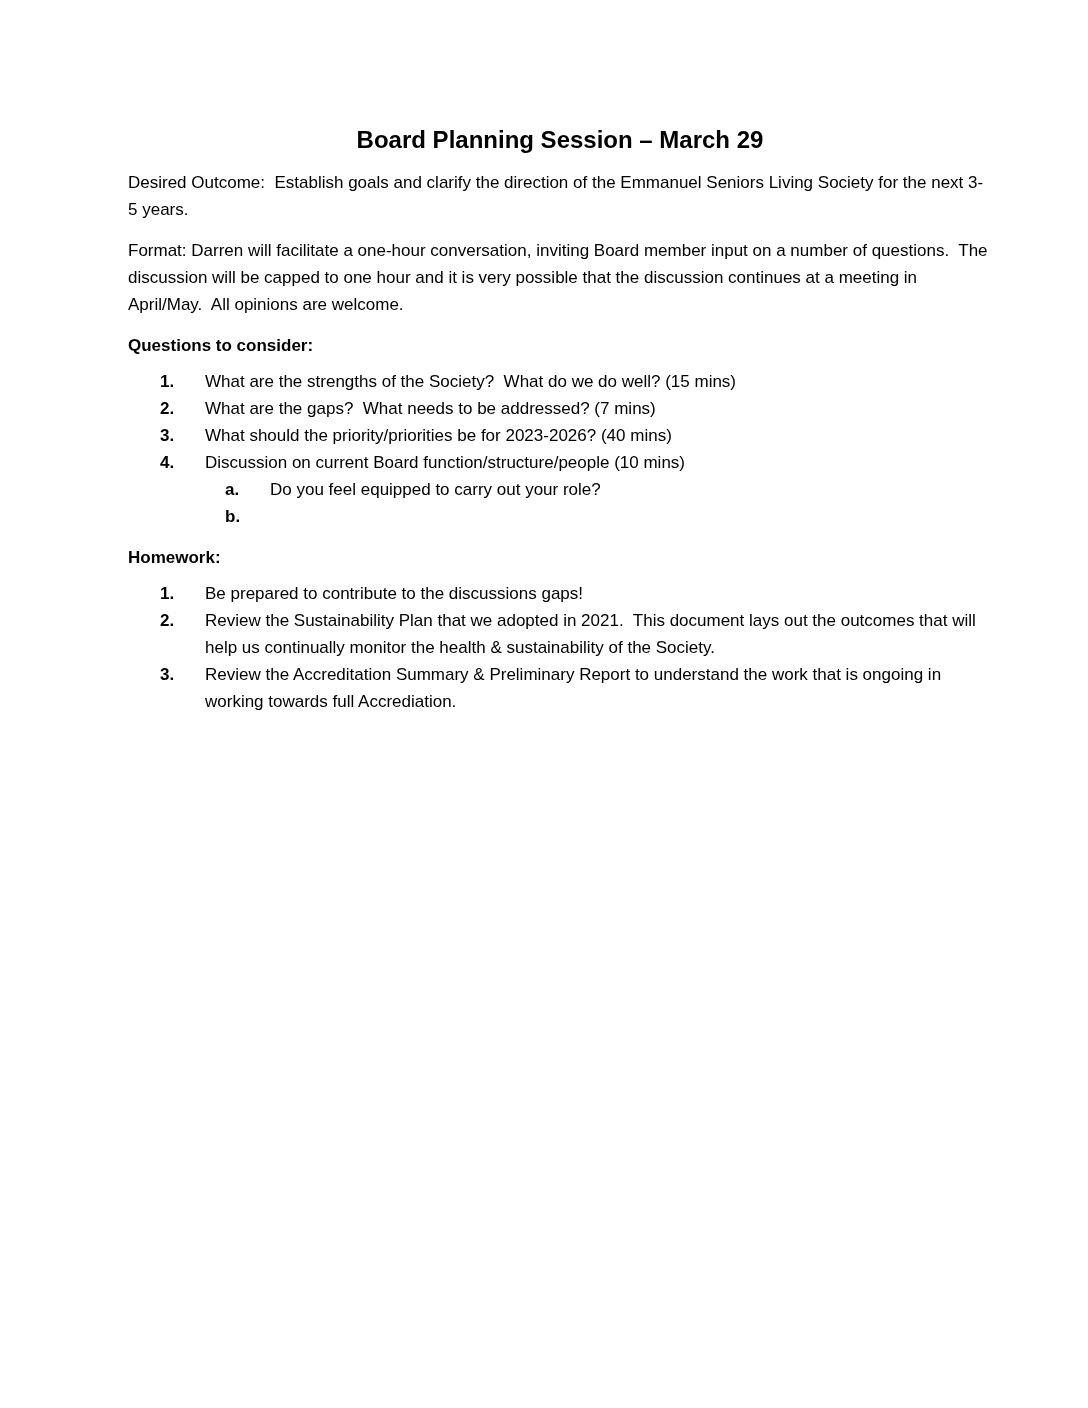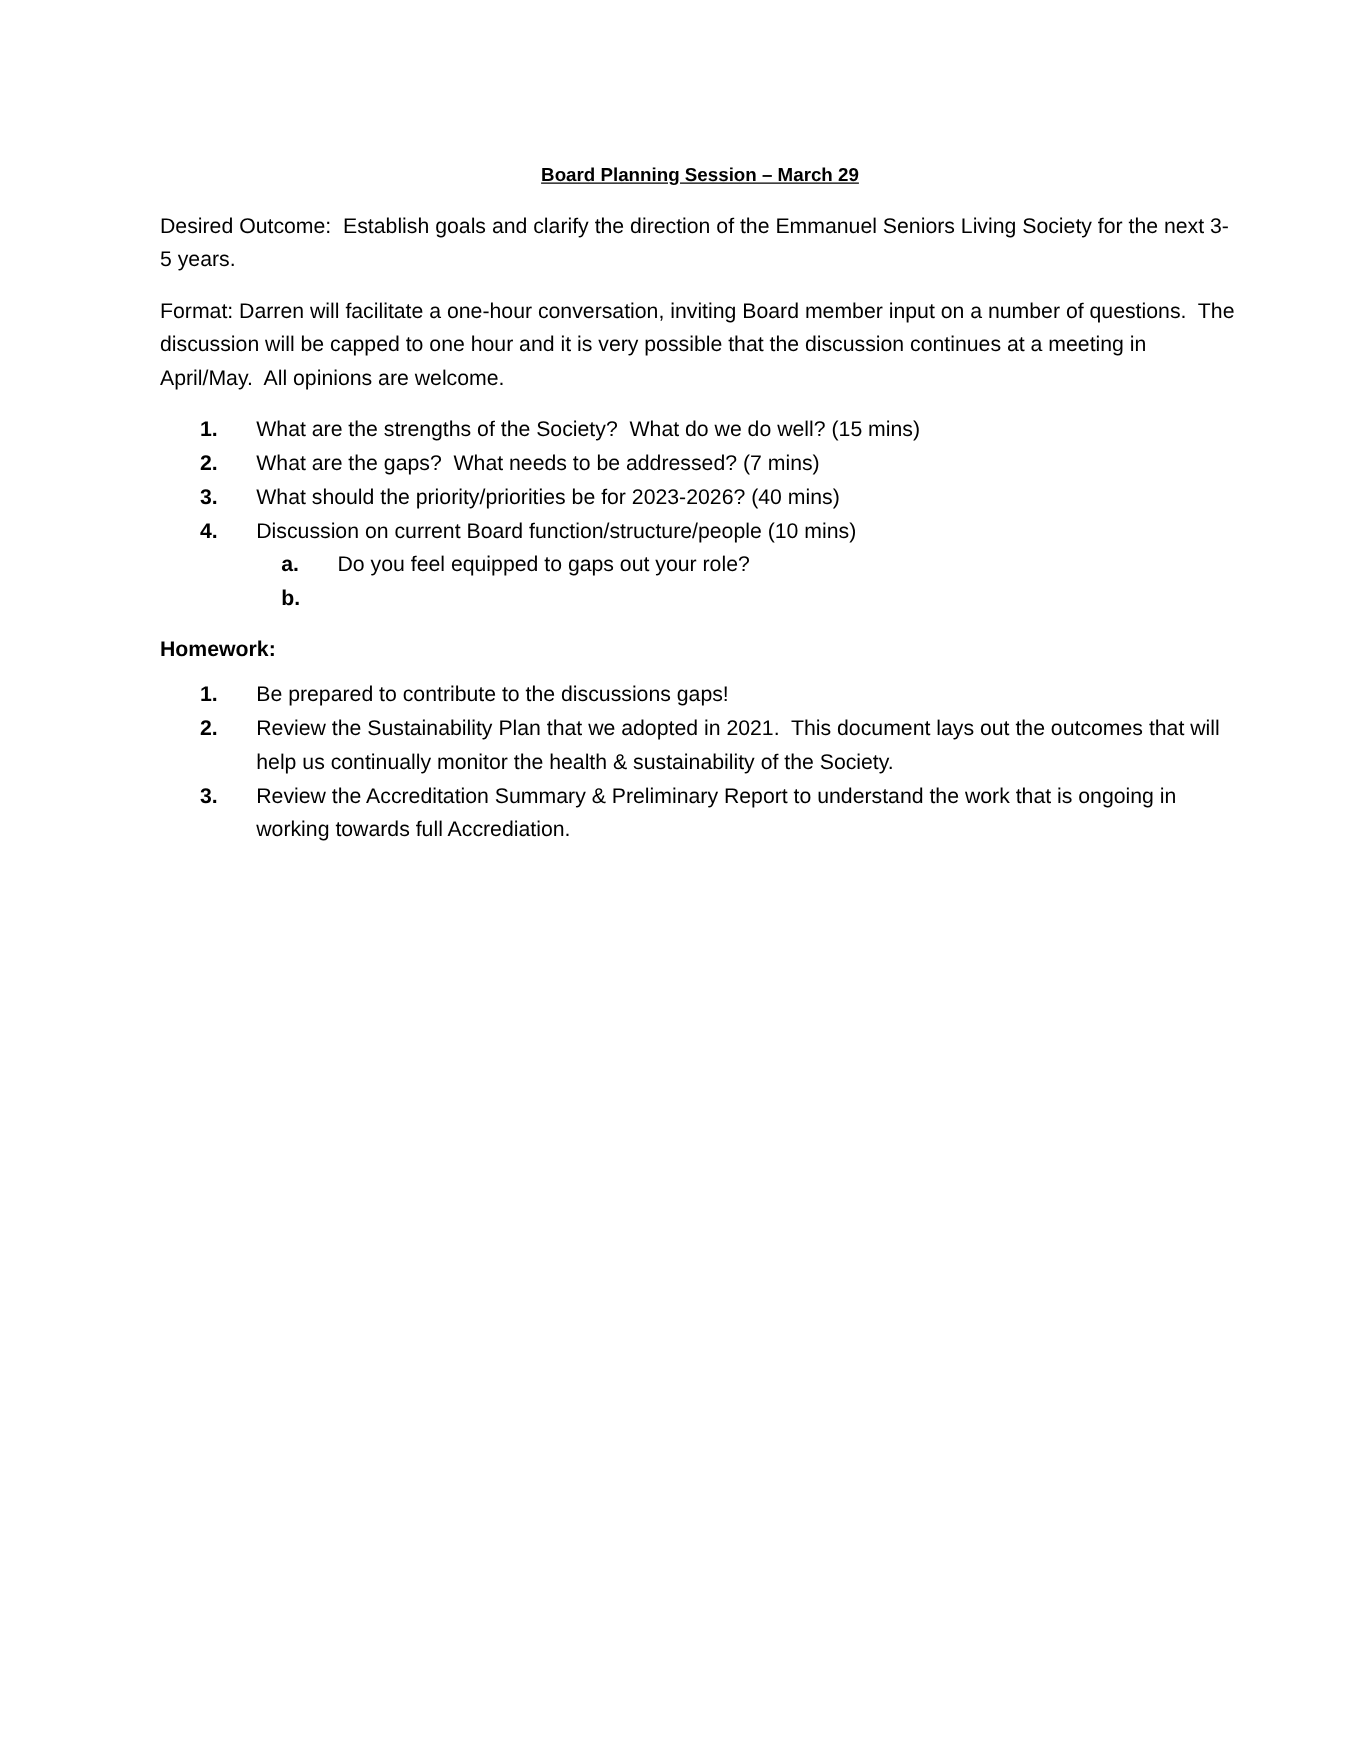--- a/index.html
+++ b/index.html
@@ -18,22 +18,21 @@
     line-height: 27px;
     padding: 126px 96px 0 128px;
     overflow: hidden;
   }
   .title-wrap {
     text-align: center;
     margin: 0 0 13px 0;
   }
   .title {
     font-weight: bold;
-    text-decoration: underline;
-    font-size: 15px;
+    font-size: 24px;
   }
   .para {
     margin: 0 0 14px 0;
     white-space: pre-wrap;
   }
   .b {
     font-weight: normal;
   }
   .heading {
     font-weight: bold;
@@ -66,41 +65,42 @@
 <div class="page">
 
   <div class="title-wrap">
     <span class="title">Board Planning Session – March 29</span>
   </div>
 
   <p class="para"><span class="b">Desired Outcome:</span><span>  Establish goals and clarify the direction of the Emmanuel Seniors Living Society for the next 3-5 years.</span></p>
 
   <p class="para"><span class="b">Format:</span><span> Darren will facilitate a one-hour conversation, inviting Board member input on a number of questions.  The discussion will be capped to one hour and it is very possible that the discussion continues at a meeting in April/May.  All opinions are welcome.</span></p>
 
+  <p class="heading">Questions to consider:</p>
 
   <div class="list">
     <div class="li">
       <span class="marker">1.</span>
       <span class="li-text">What are the strengths of the Society?  What do we do well? (15 mins)</span>
     </div>
     <div class="li">
       <span class="marker">2.</span>
       <span class="li-text">What are the gaps?  What needs to be addressed? (7 mins)</span>
     </div>
     <div class="li">
       <span class="marker">3.</span>
       <span class="li-text">What should the priority/priorities be for 2023-2026? (40 mins)</span>
     </div>
     <div class="li">
       <span class="marker">4.</span>
       <span class="li-text">Discussion on current Board function/structure/people (10 mins)</span>
     </div>
     <div class="li sub">
       <span class="marker">a.</span>
-      <span class="li-text">Do you feel equipped to gaps out your role?</span>
+      <span class="li-text">Do you feel equipped to carry out your role?</span>
     </div>
     <div class="li sub">
       <span class="marker">b.</span>
     </div>
   </div>
 
   <p class="heading">Homework:</p>
 
   <div class="list">
     <div class="li">

